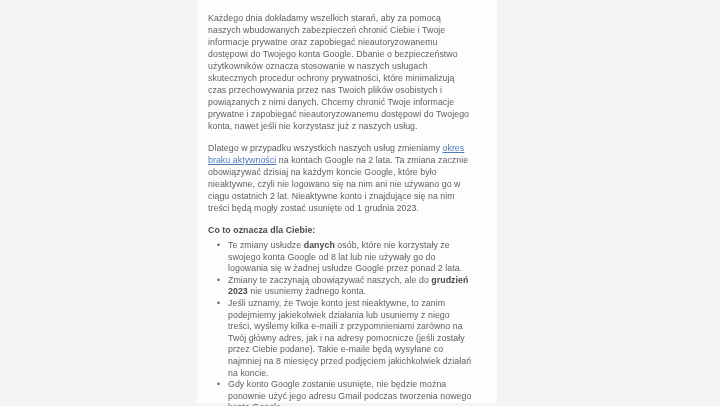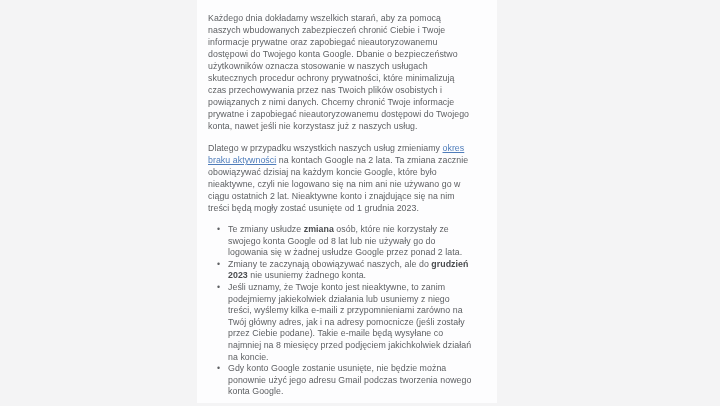--- a/index.html
+++ b/index.html
@@ -65,24 +65,25 @@
 <body>
 
 <div class="page">
 
   <div class="email-card">
 
     <p class="para body-text">Każdego dnia dokładamy wszelkich starań, aby za pomocą naszych wbudowanych zabezpieczeń chronić Ciebie i Twoje informacje prywatne oraz zapobiegać nieautoryzowanemu dostępowi do Twojego konta Google. Dbanie o bezpieczeństwo użytkowników oznacza stosowanie w naszych usługach skutecznych procedur ochrony prywatności, które minimalizują czas przechowywania przez nas Twoich plików osobistych i powiązanych z nimi danych. Chcemy chronić Twoje informacje prywatne i zapobiegać nieautoryzowanemu dostępowi do Twojego konta, nawet jeśli nie korzystasz już z naszych usług.</p>
 
     <p class="para body-text"><span>Dlatego w przypadku wszystkich naszych usług zmieniamy </span><a class="inline-link">okres braku aktywności</a><span> na kontach Google na 2 lata. Ta zmiana zacznie obowiązywać dzisiaj na każdym koncie Google, które było nieaktywne, czyli nie logowano się na nim ani nie używano go w ciągu ostatnich 2 lat. Nieaktywne konto i znajdujące się na nim treści będą mogły zostać usunięte od 1 grudnia 2023.</span></p>
 
+    <div class="section-heading">Co to oznacza dla Ciebie:</div>
 
     <ul class="bullet-list">
 
-      <li><span class="dot">•</span><span>Te zmiany usłudze </span><b class="emph">zmiana</b><span> osób, które nie korzystały ze swojego konta Google od 8 lat lub nie używały go do logowania się w żadnej usłudze Google przez ponad 2 lata.</span></li>
+      <li><span class="dot">•</span><span>Te zmiany usłudze </span><b class="emph">danych</b><span> osób, które nie korzystały ze swojego konta Google od 8 lat lub nie używały go do logowania się w żadnej usłudze Google przez ponad 2 lata.</span></li>
 
       <li><span class="dot">•</span><span>Zmiany te zaczynają obowiązywać naszych, ale do </span><b class="emph">grudzień 2023</b><span> nie usuniemy żadnego konta.</span></li>
 
       <li><span class="dot">•</span><span>Jeśli uznamy, że Twoje konto jest nieaktywne, to zanim podejmiemy jakiekolwiek działania lub usuniemy z niego treści, wyślemy kilka e-maili z przypomnieniami zarówno na Twój główny adres, jak i na adresy pomocnicze (jeśli zostały przez Ciebie podane). Takie e-maile będą wysyłane co najmniej na 8 miesięcy przed podjęciem jakichkolwiek działań na koncie.</span></li>
 
       <li><span class="dot">•</span><span>Gdy konto Google zostanie usunięte, nie będzie można ponownie użyć jego adresu Gmail podczas tworzenia nowego konta Google.</span></li>
 
     </ul>
 
   </div>

